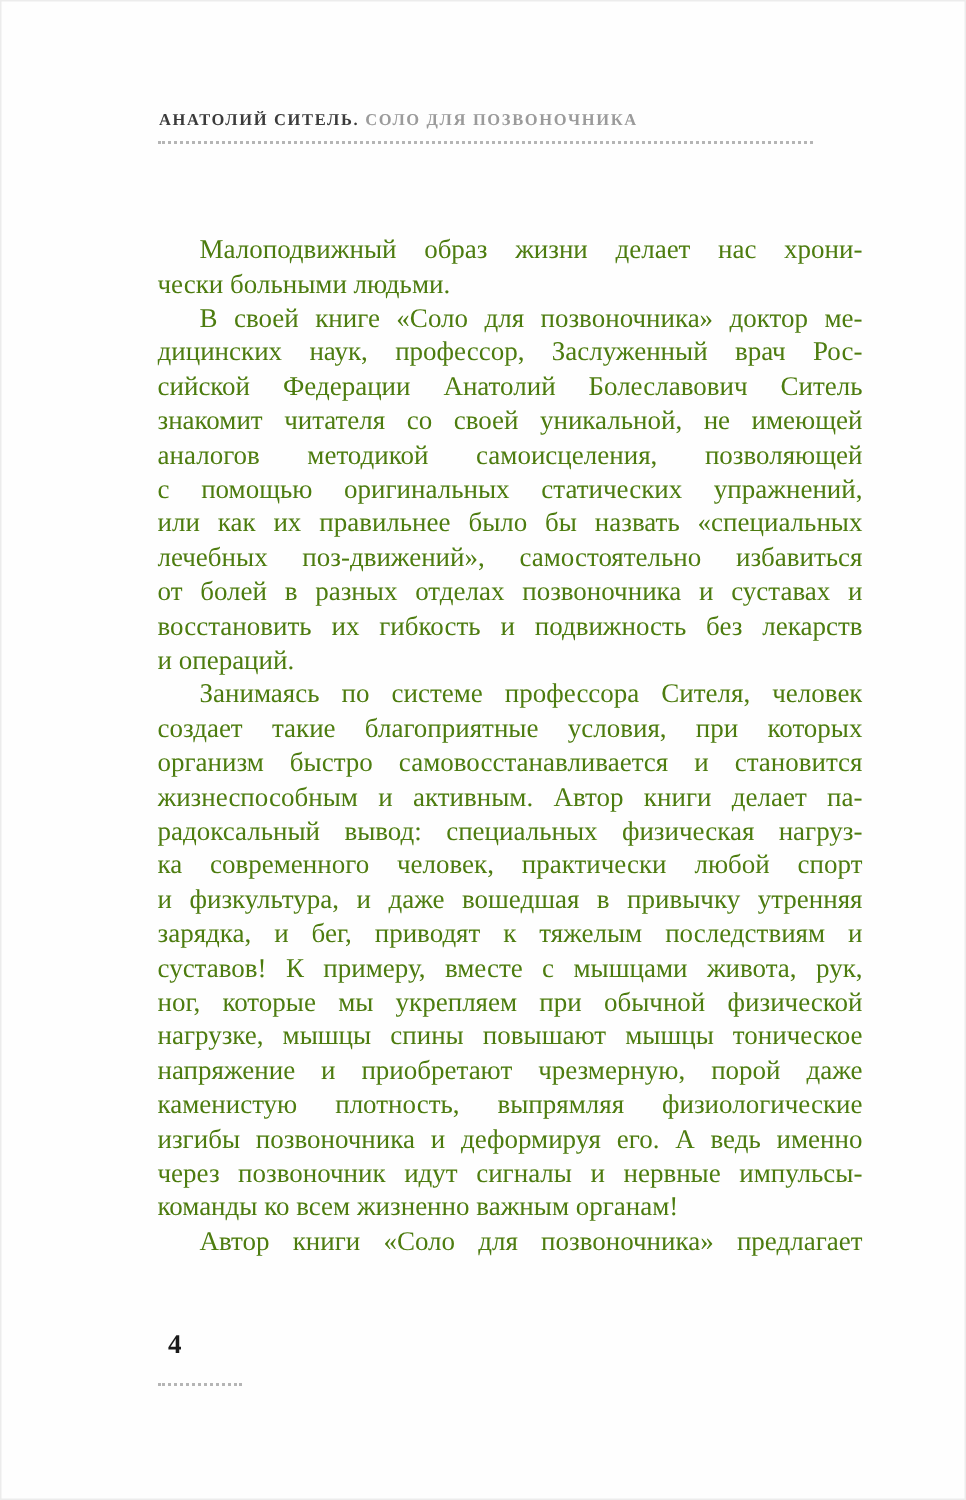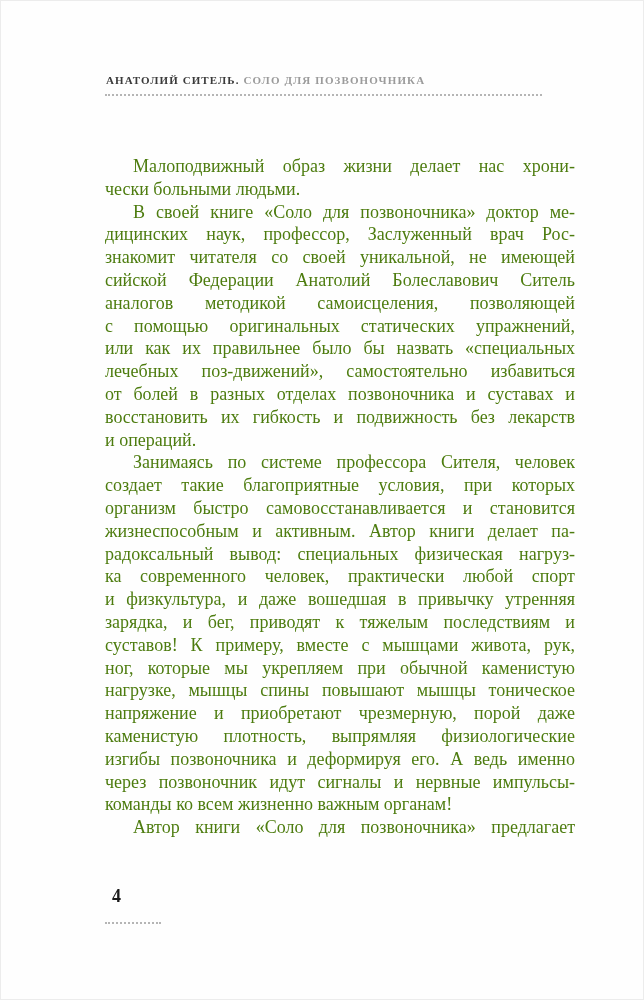--- a/index.html
+++ b/index.html
@@ -83,41 +83,41 @@
   <div class="head-dots"></div>
 
   <div class="body-text">
       <div class="paragraph">
         <div class="line first">Малоподвижный образ жизни делает нас хрони-</div>
         <div class="line last">чески больными людьми.</div>
       </div>
       <div class="paragraph">
         <div class="line first">В своей книге «Соло для позвоночника» доктор ме-</div>
         <div class="line">дицинских наук, профессор, Заслуженный врач Рос-</div>
+        <div class="line">сийской Федерации Анатолий Болеславович Ситель</div>
         <div class="line">знакомит читателя со своей уникальной, не имеющей</div>
-        <div class="line">сийской Федерации Анатолий Болеславович Ситель</div>
         <div class="line">аналогов методикой самоисцеления, позволяющей</div>
         <div class="line">с помощью оригинальных статических упражнений,</div>
         <div class="line">или как их правильнее было бы назвать «специальных</div>
         <div class="line">лечебных поз-движений», самостоятельно избавиться</div>
         <div class="line">от болей в разных отделах позвоночника и суставах и</div>
         <div class="line">восстановить их гибкость и подвижность без лекарств</div>
         <div class="line last">и операций.</div>
       </div>
       <div class="paragraph">
         <div class="line first">Занимаясь по системе профессора Сителя, человек</div>
         <div class="line">создает такие благоприятные условия, при которых</div>
         <div class="line">организм быстро самовосстанавливается и становится</div>
         <div class="line">жизнеспособным и активным. Автор книги делает па-</div>
         <div class="line">радоксальный вывод: специальных физическая нагруз-</div>
         <div class="line">ка современного человек, практически любой спорт</div>
         <div class="line">и физкультура, и даже вошедшая в привычку утренняя</div>
         <div class="line">зарядка, и бег, приводят к тяжелым последствиям и</div>
         <div class="line">суставов! К примеру, вместе с мышцами живота, рук,</div>
-        <div class="line">ног, которые мы укрепляем при обычной каменистую</div>
+        <div class="line">ног, которые мы укрепляем при обычной физической</div>
         <div class="line">нагрузке, мышцы спины повышают мышцы тоническое</div>
         <div class="line">напряжение и приобретают чрезмерную, порой даже</div>
         <div class="line">каменистую плотность, выпрямляя физиологические</div>
         <div class="line">изгибы позвоночника и деформируя его. А ведь именно</div>
         <div class="line">через позвоночник идут сигналы и нервные импульсы-</div>
         <div class="line last">команды ко всем жизненно важным органам!</div>
       </div>
       <div class="paragraph">
         <div class="line first">Автор книги «Соло для позвоночника» предлагает</div>
       </div>

